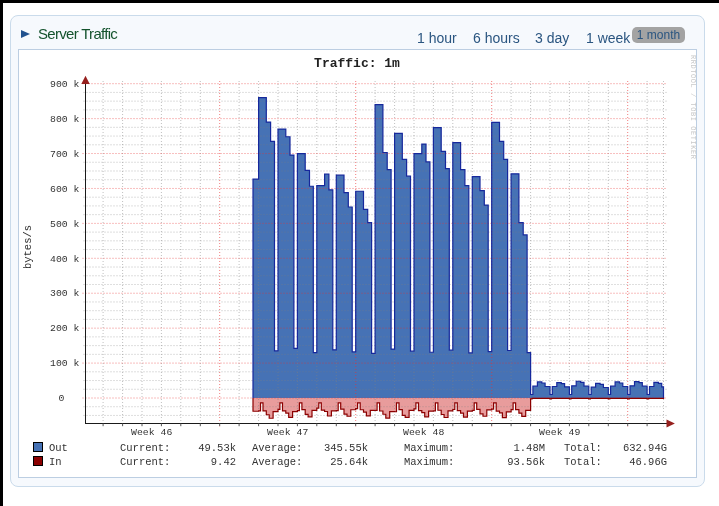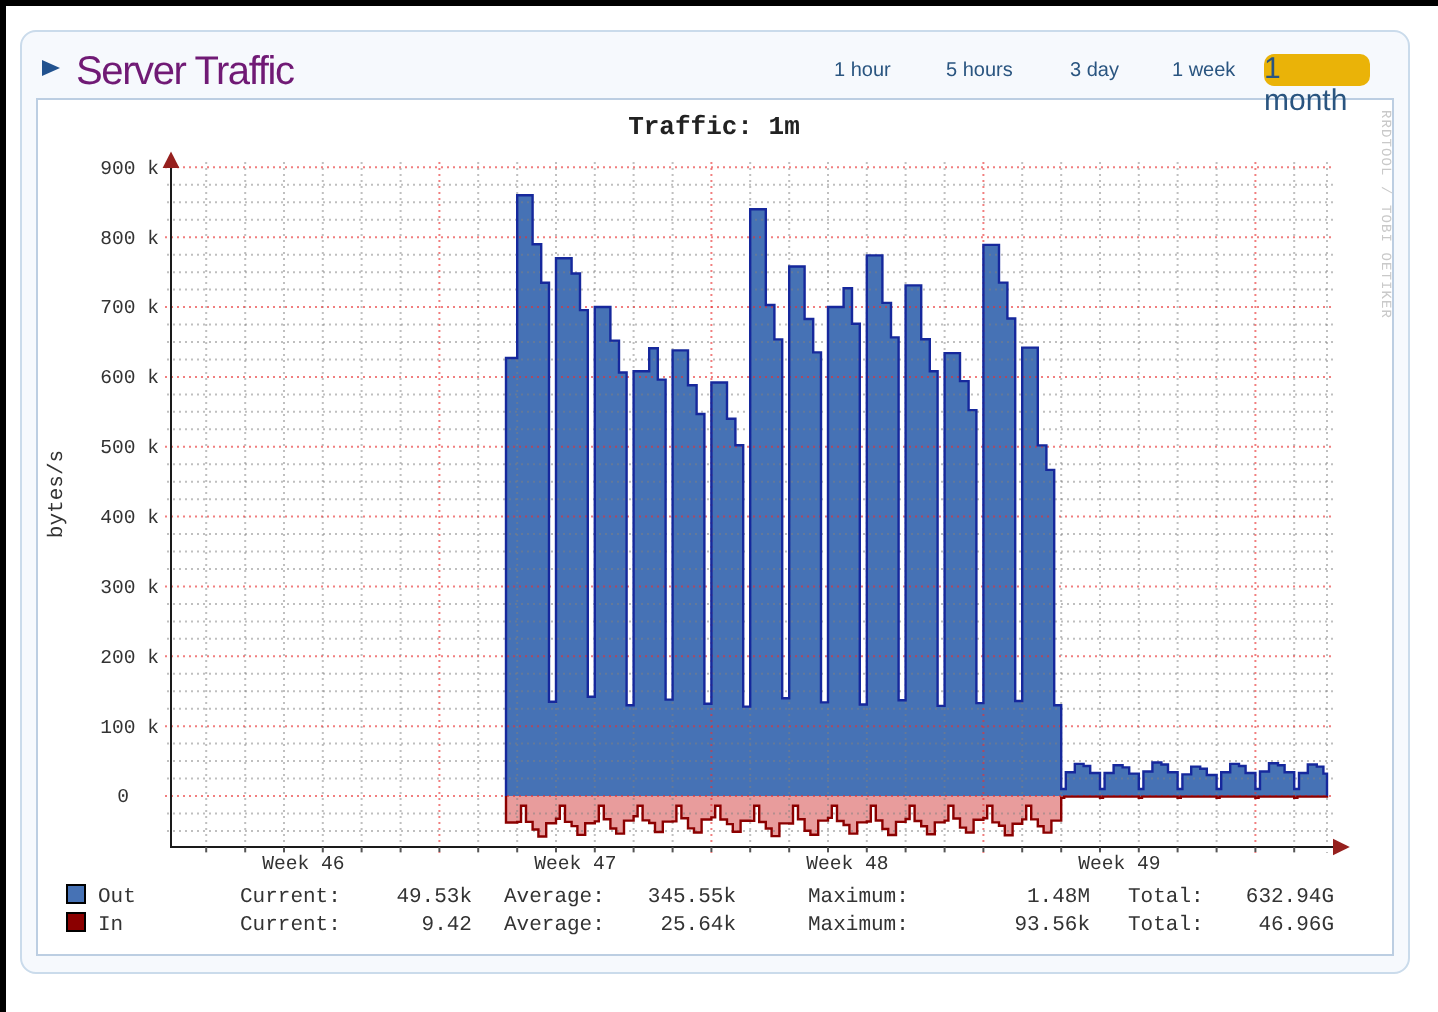--- a/index.html
+++ b/index.html
@@ -1,40 +1,40 @@
 <!DOCTYPE html>
 <html><head><meta charset="utf-8">
 <style>
   html,body { margin:0; padding:0; background:#fff; }
   body { width:719px; height:506px; position:relative; overflow:hidden;
          font-family:"Liberation Sans", sans-serif; }
   .bar-top { position:absolute; left:0; top:0; width:719px; height:3px; background:#000; }
   .bar-left { position:absolute; left:0; top:0; width:3px; height:506px; background:#000; }
   .outer { position:absolute; left:10px; top:15px; width:693px; height:470px;
            background:#f6f9fd; border:1px solid #cadbeb; border-radius:8px; }
-  .title { position:absolute; left:38px; top:25px; font-size:20px; letter-spacing:-0.7px; color:#701a75; }
+  .title { position:absolute; left:38px; top:25px; font-size:15px; letter-spacing:-0.7px; color:#14532d; }
   .tri { position:absolute; left:21px; top:29.5px; width:0; height:0;
          border-left:9px solid #21528f; border-top:4.5px solid transparent;
          border-bottom:4.5px solid transparent; }
-  .lnk { position:absolute; top:29.5px; font-size:10px; color:#2a5580; }
+  .lnk { position:absolute; top:29.5px; font-size:14px; color:#2a5580; }
   .btn { position:absolute; left:632px; top:26.5px; width:53px; height:16px;
-         background:#eab308; border-radius:5px; font-size:15px; color:#2a5580;
-         line-height:16px; }
+         background:#a3a3a3; border-radius:5px; font-size:12px; color:#2a5580;
+         text-align:center; line-height:16px; }
   .panel { position:absolute; left:18px; top:49px; width:677px; height:427px;
            background:#fff; border:1px solid #bccee2; }
 </style></head>
 <body>
   <div class="bar-top"></div>
   <div class="bar-left"></div>
   <div class="outer"></div>
   <div class="panel"></div>
   <div class="tri"></div>
   <div class="title">Server Traffic</div>
   <div class="lnk" style="left:417px;">1 hour</div>
-  <div class="lnk" style="left:473px;">5 hours</div>
+  <div class="lnk" style="left:473px;">6 hours</div>
   <div class="lnk" style="left:535px;">3 day</div>
   <div class="lnk" style="left:586px;text-align:right;">1 week</div>
   <div class="btn">1 month</div>
 <svg width="719" height="506" viewBox="0 0 719 506" style="position:absolute;left:0;top:0;" xmlns="http://www.w3.org/2000/svg">
 <path d="M253.0,398.0 L253.0,179.03 L258.6,179.03 L258.6,97.65 L266.3,97.65 L266.3,122.1 L270.6,122.1 L270.6,141.41 L274.5,141.41 L274.5,350.85 L278.0,350.85 L278.0,129.09 L285.8,129.09 L285.8,136.77 L290.0,136.77 L290.0,155.05 L293.9,155.05 L293.9,348.41 L297.4,348.41 L297.4,153.53 L305.2,153.53 L305.2,170.3 L309.5,170.3 L309.5,186.23 L313.3,186.23 L313.3,352.6 L316.8,352.6 L316.8,185.66 L324.6,185.66 L324.6,174.14 L328.9,174.14 L328.9,189.81 L332.8,189.81 L332.8,349.8 L336.3,349.8 L336.3,175.18 L344.0,175.18 L344.0,192.65 L348.3,192.65 L348.3,207.02 L352.2,207.02 L352.2,351.9 L355.7,351.9 L355.7,191.25 L363.5,191.25 L363.5,209.41 L367.7,209.41 L367.7,222.61 L371.6,222.61 L371.6,353.3 L375.1,353.3 L375.1,104.64 L382.9,104.64 L382.9,152.48 L387.2,152.48 L387.2,169.67 L391.1,169.67 L391.1,349.11 L394.6,349.11 L394.6,133.28 L402.3,133.28 L402.3,159.47 L406.6,159.47 L406.6,176.17 L410.5,176.17 L410.5,351.2 L414.0,351.2 L414.0,153.53 L421.8,153.53 L421.8,144.1 L426.0,144.1 L426.0,161.88 L429.9,161.88 L429.9,352.25 L433.4,352.25 L433.4,127.69 L441.2,127.69 L441.2,151.44 L445.5,151.44 L445.5,168.7 L449.3,168.7 L449.3,350.15 L452.8,350.15 L452.8,142.71 L460.6,142.71 L460.6,169.6 L464.9,169.6 L464.9,185.59 L468.8,185.59 L468.8,352.95 L472.3,352.95 L472.3,176.58 L480.0,176.58 L480.0,190.55 L484.3,190.55 L484.3,205.07 L488.2,205.07 L488.2,351.55 L491.7,351.55 L491.7,122.45 L499.5,122.45 L499.5,141.31 L503.7,141.31 L503.7,159.28 L507.6,159.28 L507.6,350.5 L511.1,350.5 L511.1,173.79 L518.9,173.79 L518.9,222.68 L523.2,222.68 L523.2,234.95 L527.1,234.95 L527.1,352.6 L530.6,352.6 L530.6,394.51 L532.9,394.51 L532.9,386.13 L537.4,386.13 L537.4,381.93 L541.8,381.93 L541.8,382.98 L545.1,382.98 L545.1,386.48 L550.0,386.48 L550.0,394.51 L552.3,394.51 L552.3,386.48 L556.8,386.48 L556.8,382.63 L561.3,382.63 L561.3,383.68 L564.6,383.68 L564.6,386.82 L569.4,386.82 L569.4,394.51 L571.7,394.51 L571.7,385.78 L576.2,385.78 L576.2,381.24 L580.7,381.24 L580.7,382.28 L584.0,382.28 L584.0,386.13 L588.8,386.13 L588.8,394.51 L591.2,394.51 L591.2,387.17 L595.6,387.17 L595.6,383.33 L600.1,383.33 L600.1,384.38 L603.4,384.38 L603.4,387.52 L608.3,387.52 L608.3,394.51 L610.6,394.51 L610.6,386.13 L615.1,386.13 L615.1,381.93 L619.5,381.93 L619.5,382.98 L622.8,382.98 L622.8,386.48 L627.7,386.48 L627.7,394.51 L630.0,394.51 L630.0,385.78 L634.5,385.78 L634.5,381.59 L639.0,381.59 L639.0,382.63 L642.3,382.63 L642.3,386.13 L647.1,386.13 L647.1,394.51 L649.5,394.51 L649.5,386.48 L653.9,386.48 L653.9,382.28 L658.4,382.28 L658.4,383.33 L661.7,383.33 L661.7,386.82 L663.5,386.82 L663.5,398.0 Z" fill="#4672b5" stroke="none"></path>
 <path d="M253.0,398.0 L253.0,411.27 L258.6,411.27 L258.6,410.92 L260.5,410.92 L260.5,402.89 L263.0,402.89 L263.0,410.92 L266.3,410.92 L266.3,414.76 L269.2,414.76 L269.2,418.26 L273.1,418.26 L273.1,411.62 L278.0,411.62 L278.0,409.36 L279.9,409.36 L279.9,402.89 L282.5,402.89 L282.5,410.93 L285.8,410.93 L285.8,413.05 L288.7,413.05 L288.7,417.45 L292.6,417.45 L292.6,411.6 L297.4,411.6 L297.4,410.71 L299.4,410.71 L299.4,402.89 L301.9,402.89 L301.9,409.66 L305.2,409.66 L305.2,414.28 L308.1,414.28 L308.1,416.82 L312.0,416.82 L312.0,410.31 L316.8,410.31 L316.8,408.09 L318.8,408.09 L318.8,402.89 L321.3,402.89 L321.3,410.18 L324.6,410.18 L324.6,411.5 L327.5,411.5 L327.5,416.0 L331.4,416.0 L331.4,410.8 L336.3,410.8 L336.3,410.7 L338.2,410.7 L338.2,402.89 L340.7,402.89 L340.7,409.13 L344.0,409.13 L344.0,414.17 L347.0,414.17 L347.0,416.27 L350.8,416.27 L350.8,409.76 L355.7,409.76 L355.7,408.69 L357.6,408.69 L357.6,402.89 L360.2,402.89 L360.2,409.74 L363.5,409.74 L363.5,412.08 L366.4,412.08 L366.4,415.86 L370.3,415.86 L370.3,410.36 L375.1,410.36 L375.1,410.46 L377.1,410.46 L377.1,402.89 L379.6,402.89 L379.6,410.98 L382.9,410.98 L382.9,414.27 L385.8,414.27 L385.8,418.08 L389.7,418.08 L389.7,411.67 L394.6,411.67 L394.6,411.74 L396.5,411.74 L396.5,402.89 L399.0,402.89 L399.0,409.64 L402.3,409.64 L402.3,415.4 L405.2,415.4 L405.2,417.34 L409.1,417.34 L409.1,410.31 L414.0,410.31 L414.0,408.96 L415.9,408.96 L415.9,402.89 L418.5,402.89 L418.5,410.53 L421.8,410.53 L421.8,412.53 L424.7,412.53 L424.7,416.82 L428.6,416.82 L428.6,411.18 L433.4,411.18 L433.4,410.78 L435.4,410.78 L435.4,402.89 L437.9,402.89 L437.9,410.26 L441.2,410.26 L441.2,414.48 L444.1,414.48 L444.1,417.49 L448.0,417.49 L448.0,410.93 L452.8,410.93 L452.8,409.49 L454.8,409.49 L454.8,402.89 L457.3,402.89 L457.3,410.53 L460.6,410.53 L460.6,413.11 L463.5,413.11 L463.5,417.1 L467.4,417.1 L467.4,411.19 L472.3,411.19 L472.3,410.33 L474.2,410.33 L474.2,402.89 L476.7,402.89 L476.7,409.28 L480.0,409.28 L480.0,413.79 L483.0,413.79 L483.0,416.23 L486.8,416.23 L486.8,409.91 L491.7,409.91 L491.7,409.12 L493.6,409.12 L493.6,402.89 L496.2,402.89 L496.2,411.21 L499.5,411.21 L499.5,412.84 L502.4,412.84 L502.4,417.62 L506.3,417.62 L506.3,411.89 L511.1,411.89 L511.1,409.68 L513.1,409.68 L513.1,402.89 L515.6,402.89 L515.6,409.68 L518.9,409.68 L518.9,413.15 L521.8,413.15 L521.8,416.3 L525.7,416.3 L525.7,410.31 L530.6,410.31 L530.6,398.91 L532.1,398.91 L532.1,398.31 L550.0,398.31 L550.0,398.91 L551.5,398.91 L551.5,398.31 L569.4,398.31 L569.4,398.91 L571.0,398.91 L571.0,398.31 L588.8,398.31 L588.8,398.91 L590.4,398.91 L590.4,398.31 L608.3,398.31 L608.3,398.91 L609.8,398.91 L609.8,398.31 L627.7,398.31 L627.7,398.91 L629.3,398.91 L629.3,398.31 L647.1,398.31 L647.1,398.91 L648.7,398.91 L648.7,398.31 L663.5,398.31 L663.5,398.0 Z" fill="#e89c9c" stroke="none"></path>
 <path d="M83.5,415.46 H666.5 M83.5,406.73 H666.5 M83.5,389.27 H666.5 M83.5,380.54 H666.5 M83.5,371.81 H666.5 M83.5,354.35 H666.5 M83.5,345.61 H666.5 M83.5,336.88 H666.5 M83.5,319.42 H666.5 M83.5,310.69 H666.5 M83.5,301.96 H666.5 M83.5,284.5 H666.5 M83.5,275.77 H666.5 M83.5,267.03 H666.5 M83.5,249.57 H666.5 M83.5,240.84 H666.5 M83.5,232.11 H666.5 M83.5,214.65 H666.5 M83.5,205.92 H666.5 M83.5,197.19 H666.5 M83.5,179.72 H666.5 M83.5,170.99 H666.5 M83.5,162.26 H666.5 M83.5,144.8 H666.5 M83.5,136.07 H666.5 M83.5,127.34 H666.5 M83.5,109.88 H666.5 M83.5,101.15 H666.5 M83.5,92.42 H666.5" stroke="rgba(128,128,128,0.5)" fill="none" stroke-width="1" stroke-dasharray="1 2"></path>
 <path d="M103.1,81 V426.5 M122.6,81 V426.5 M142.0,81 V426.5 M161.4,81 V426.5 M180.8,81 V426.5 M200.3,81 V426.5 M239.1,81 V426.5 M258.6,81 V426.5 M278.0,81 V426.5 M297.4,81 V426.5 M316.8,81 V426.5 M336.3,81 V426.5 M375.1,81 V426.5 M394.6,81 V426.5 M414.0,81 V426.5 M433.4,81 V426.5 M452.8,81 V426.5 M472.3,81 V426.5 M511.1,81 V426.5 M530.6,81 V426.5 M550.0,81 V426.5 M569.4,81 V426.5 M588.8,81 V426.5 M608.3,81 V426.5 M647.1,81 V426.5 M663.5,81 V426.5" stroke="rgba(128,128,128,0.5)" fill="none" stroke-width="1" stroke-dasharray="1 2"></path>
 <path d="M82.5,398.0 H667.5 M82.5,363.08 H667.5 M82.5,328.15 H667.5 M82.5,293.23 H667.5 M82.5,258.3 H667.5 M82.5,223.38 H667.5 M82.5,188.46 H667.5 M82.5,153.53 H667.5 M82.5,118.61 H667.5 M82.5,83.68 H667.5" stroke="rgba(232,48,48,0.62)" fill="none" stroke-width="1" stroke-dasharray="1 2"></path>
 <path d="M219.7,81 V426.5 M355.7,81 V426.5 M491.7,81 V426.5 M627.7,81 V426.5" stroke="rgba(232,48,48,0.62)" fill="none" stroke-width="1" stroke-dasharray="1 2"></path>

